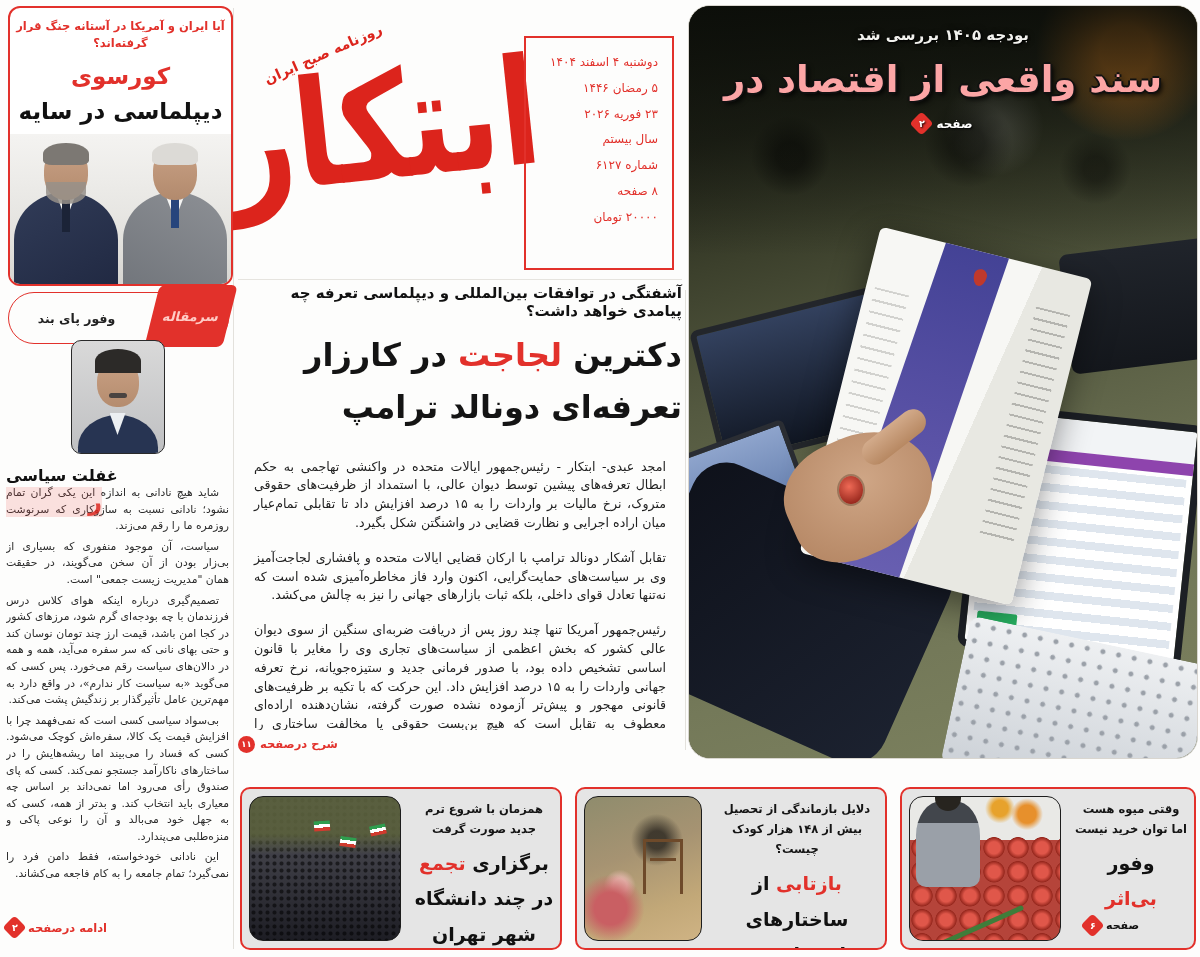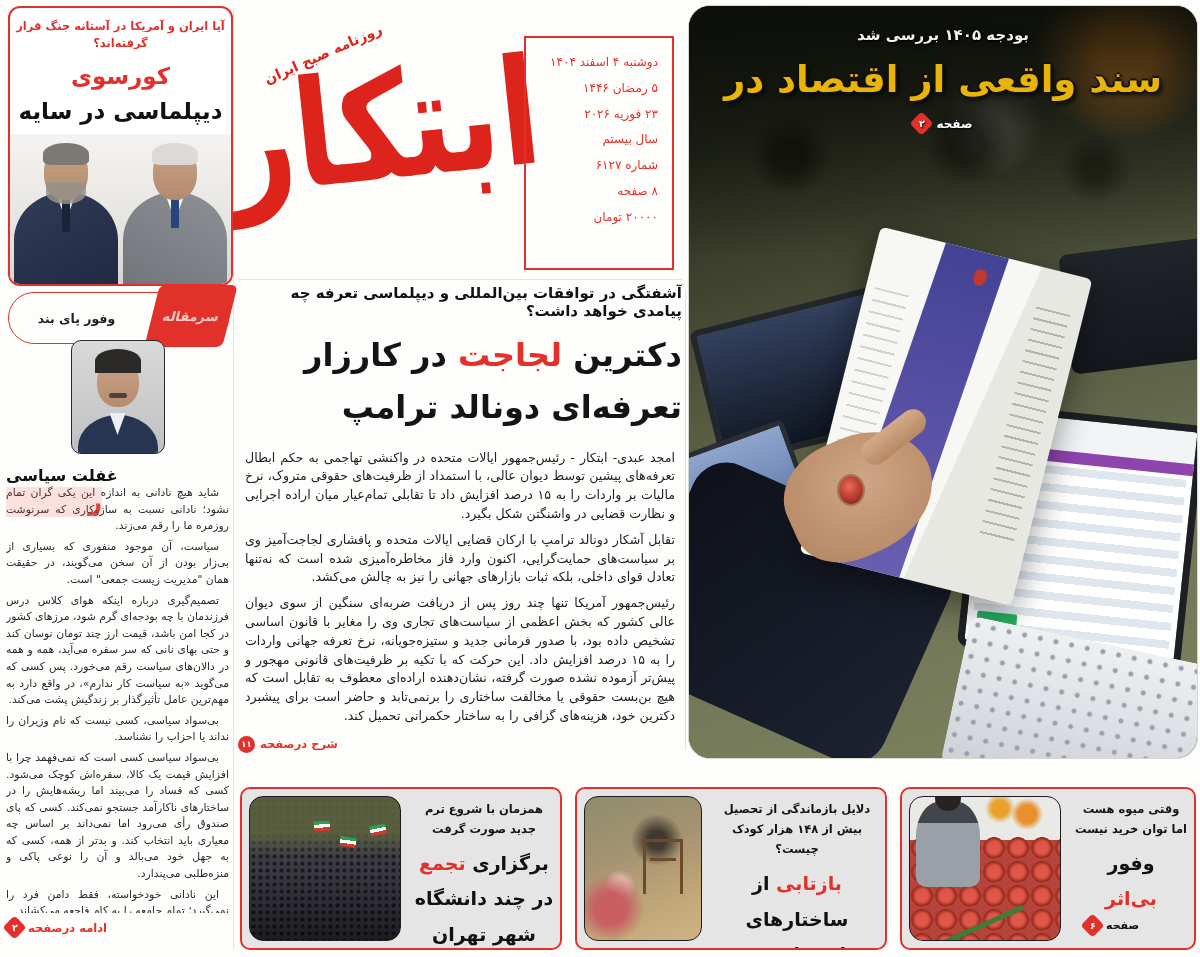--- a/index.html
+++ b/index.html
@@ -72,21 +72,21 @@
   .diamond i{transform:rotate(-45deg);font-style:normal;color:#fff;font-size:9.5px;font-weight:bold;}
   .circle{width:17px;height:17px;background:#e2312b;border-radius:50%;display:inline-flex;align-items:center;justify-content:center;flex:0 0 auto;}
   .circle i{font-style:normal;color:#fff;font-size:8.5px;font-weight:bold;}
 
   
   .main-story{position:absolute;left:238px;top:284px;width:444px;height:496px;}
   .ms-kicker{font-size:15px;font-weight:bold;color:#111;text-align:right;}
   .ms-title{margin:10px 0 8px;font-size:32px;line-height:1.62;font-weight:bold;text-align:right;color:#141414;}
   .ms-title .red{color:#e2312b;}
   .ms-body{height:288px;overflow:hidden;font-size:12.6px;line-height:18.8px;text-align:justify;color:#222;}
-  .ms-body p{margin:7px;}
+  .ms-body p{margin:16px;}
   .ms-more{margin-top:6px;}
 
   
   .lead-card{position:absolute;left:688px;top:5px;width:508px;height:752px;border-radius:22px;overflow:hidden;
              border:1px solid #d9d6d0;background:#55593f;}
   .lead-photo{position:absolute;inset:0;
       background:
         radial-gradient(circle at 86% 6%, rgba(233,140,40,.85) 0 26px, rgba(233,140,40,0) 90px),
         radial-gradient(circle at 60% 16%, rgba(230,230,225,.25) 0 10px, transparent 50px),
         linear-gradient(165deg,#181b12 0%,#23261a 16%,#3c402c 30%,#545940 46%,#666b4e 62%,#747959 80%,#7d825f 100%);}
@@ -123,21 +123,21 @@
   .hand{position:absolute;left:96px;top:430px;width:150px;height:118px;transform:rotate(-24deg);
         background:radial-gradient(ellipse at 55% 40%, #cfa686, #b1825f);border-radius:46% 54% 58% 42%;}
   .finger{position:absolute;left:168px;top:418px;width:74px;height:26px;transform:rotate(-38deg);
         background:linear-gradient(#d3ab8b,#b78862);border-radius:14px;}
   .ring{position:absolute;left:150px;top:470px;width:24px;height:28px;border-radius:50%;
         background:radial-gradient(circle at 42% 38%, #ef6a56, #7e140c);box-shadow:0 0 0 2px rgba(90,60,40,.4);}
   .kb{position:absolute;right:-26px;bottom:-34px;width:270px;height:150px;transform:rotate(12deg);border-radius:10px;
       background:radial-gradient(#9aa0a8 2px, transparent 3px) 0 0/16px 16px, linear-gradient(#eef0f2,#ccd1d7);}
   .lead-text{position:absolute;left:0;right:0;top:20px;text-align:center;z-index:6;}
   .lead-kicker{color:#f2f2ee;font-size:15px;font-weight:bold;text-shadow:1px 1px 2px #000,0 0 6px rgba(0,0,0,.8);}
-  .lead-title1{margin-top:14px;color:#eab308;font-size:37px;font-weight:bold;
+  .lead-title1{margin-top:14px;color:#fca5a5;font-size:37px;font-weight:bold;
       text-shadow:2px 0 0 #111,-2px 0 0 #111,0 2px 0 #111,0 -2px 0 #111,3px 3px 5px rgba(0,0,0,.85);}
   .lead-title2{margin-top:16px;color:#e8312b;font-size:42px;font-weight:bold;
       text-shadow:2px 0 0 #fff,-2px 0 0 #fff,0 2px 0 #fff,0 -2px 0 #fff,3px 3px 6px rgba(0,0,0,.5);}
   .lead-page{margin-top:14px;display:flex;justify-content:center;align-items:center;gap:6px;direction:rtl;
       color:#fff;font-size:12px;font-weight:bold;text-shadow:1px 1px 2px #000;}
 
   
   .bottom-row{position:absolute;left:240px;top:787px;width:956px;height:163px;display:flex;direction:ltr;gap:13px;}
   .bbox{position:relative;border:2px solid #e2312b;border-radius:10px;background:#e5e5e5;display:flex;direction:ltr;overflow:hidden;}
   .b0{width:318px;}
@@ -234,21 +234,20 @@
         <div class="eface"></div>
         <div class="ehair"></div>
         <div class="emust"></div>
     </div>
     <h4 class="ed-title">غفلت سیاسی</h4>
     <div class="ed-body">
       <div class="watermark">ر</div>
       <p>شاید هیچ نادانی به اندازه این یکی گران تمام نشود؛ نادانی نسبت به سازوکاری که سرنوشت روزمره ما را رقم می‌زند.</p>
       <p>سیاست، آن موجود منفوری که بسیاری از بی‌زار بودن از آن سخن می‌گویند، در حقیقت همان "مدیریت زیست جمعی" است.</p>
       <p>تصمیم‌گیری درباره اینکه هوای کلاس درس فرزندمان با چه بودجه‌ای گرم شود، مرزهای کشور در کجا امن باشد، قیمت ارز چند تومان نوسان کند و حتی بهای نانی که سر سفره می‌آید، همه و همه در دالان‌های سیاست رقم می‌خورد. پس کسی که می‌گوید «به سیاست کار ندارم»، در واقع دارد به مهم‌ترین عامل تأثیرگذار بر زندگیش پشت می‌کند.</p>
-      <p>بی‌سواد سیاسی، کسی نیست که نام وزیران را نداند یا احزاب را نشناسد.</p>
       <p>بی‌سواد سیاسی کسی است که نمی‌فهمد چرا با افزایش قیمت یک کالا، سفره‌اش کوچک می‌شود. کسی که فساد را می‌بیند اما ریشه‌هایش را در ساختارهای ناکارآمد جستجو نمی‌کند. کسی که پای صندوق رأی می‌رود اما نمی‌داند بر اساس چه معیاری باید انتخاب کند. و بدتر از همه، کسی که به جهل خود می‌بالد و آن را نوعی پاکی و منزه‌طلبی می‌پندارد.</p>
       <p>این نادانی خودخواسته، فقط دامن فرد را نمی‌گیرد؛ تمام جامعه را به کام فاجعه می‌کشاند.</p>
 
     </div>
     <div class="moreref ed-more">
       <span>ادامه درصفحه</span>
       <span class="diamond">
           <i>۲</i>
         </span>
     </div>

